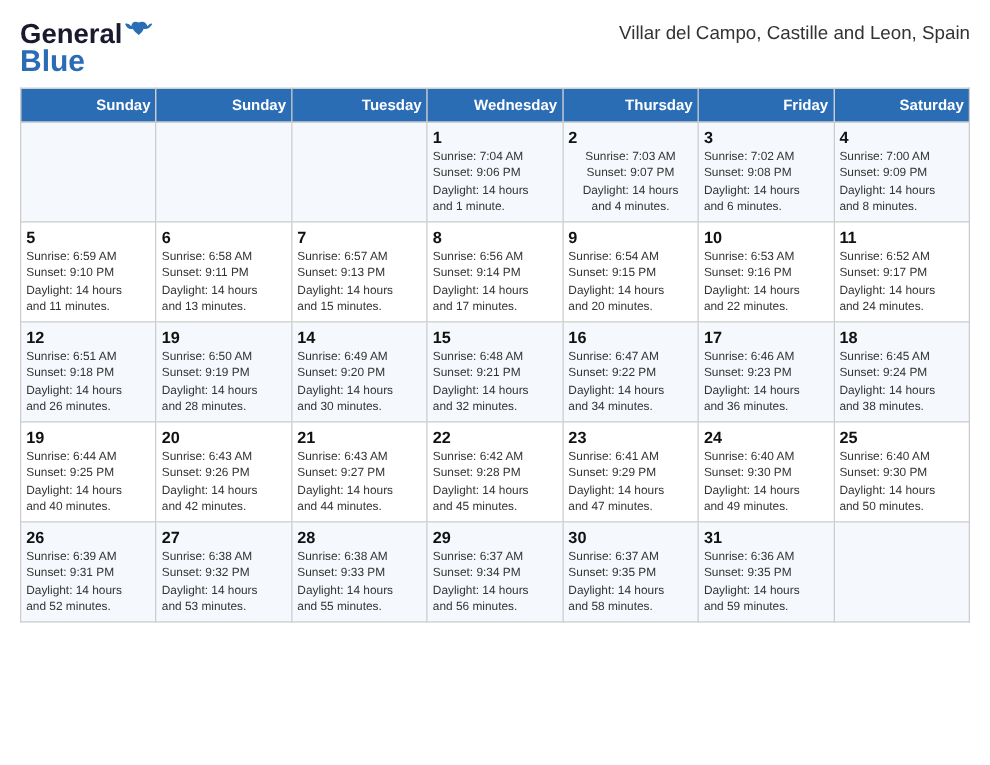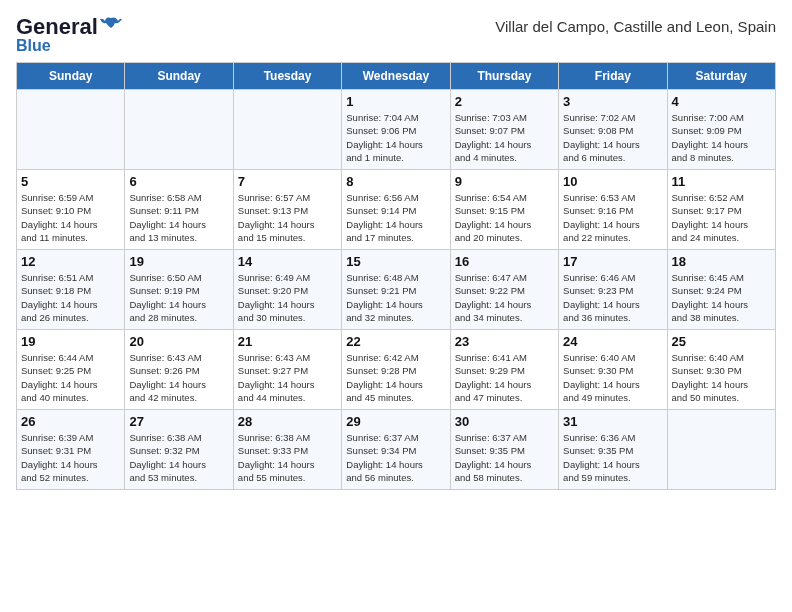--- a/index.html
+++ b/index.html
@@ -21,21 +21,21 @@
       flex-direction: column;
       align-items: flex-start;
     }
     .logo-general {
       font-size: 22px;
       font-weight: bold;
       color: #1a1a2e;
       line-height: 1;
     }
     .logo-blue {
-      font-size: 16px;
+      font-size: 24px;
       font-weight: bold;
       color: #2a6db5;
       line-height: 1;
     }
     .title-block {
       text-align: right;
     }
     .month-title {
       font-size: 36px;
       font-weight: bold;
@@ -51,21 +51,21 @@
       width: 100%;
       border-collapse: collapse;
       table-layout: fixed;
     }
     thead tr th {
       background: #2a6db5;
       color: #fff;
       font-size: 12px;
       font-weight: bold;
       padding: 6px 4px;
-      text-align: center;
+      text-align: right;
       border: 1px solid #ccc;
     }
     tbody tr td {
       vertical-align: top;
       border: 1px solid #ccc;
       padding: 4px 4px;
       font-size: 10px;
       color: #333;
       height: 80px;
       background: #fff;
@@ -125,21 +125,21 @@
         <td></td>
         <td>
           <div class="day-num">1</div>
           <div class="day-info" style="white-space: pre-line;">Sunrise: 7:04 AM
 Sunset: 9:06 PM
 Daylight: 14 hours
 and 1 minute.</div>
         </td>
         <td>
           <div class="day-num">2</div>
-          <div class="day-info" style="white-space: pre-line;">Sunrise: 7:03 AM
+          <div class="day-info" style="white-space: pre-line; text-align: center;">Sunrise: 7:03 AM
 Sunset: 9:07 PM
 Daylight: 14 hours
 and 4 minutes.</div>
         </td>
         <td>
           <div class="day-num">3</div>
           <div class="day-info" style="white-space: pre-line;">Sunrise: 7:02 AM
 Sunset: 9:08 PM
 Daylight: 14 hours
 and 6 minutes.</div>

